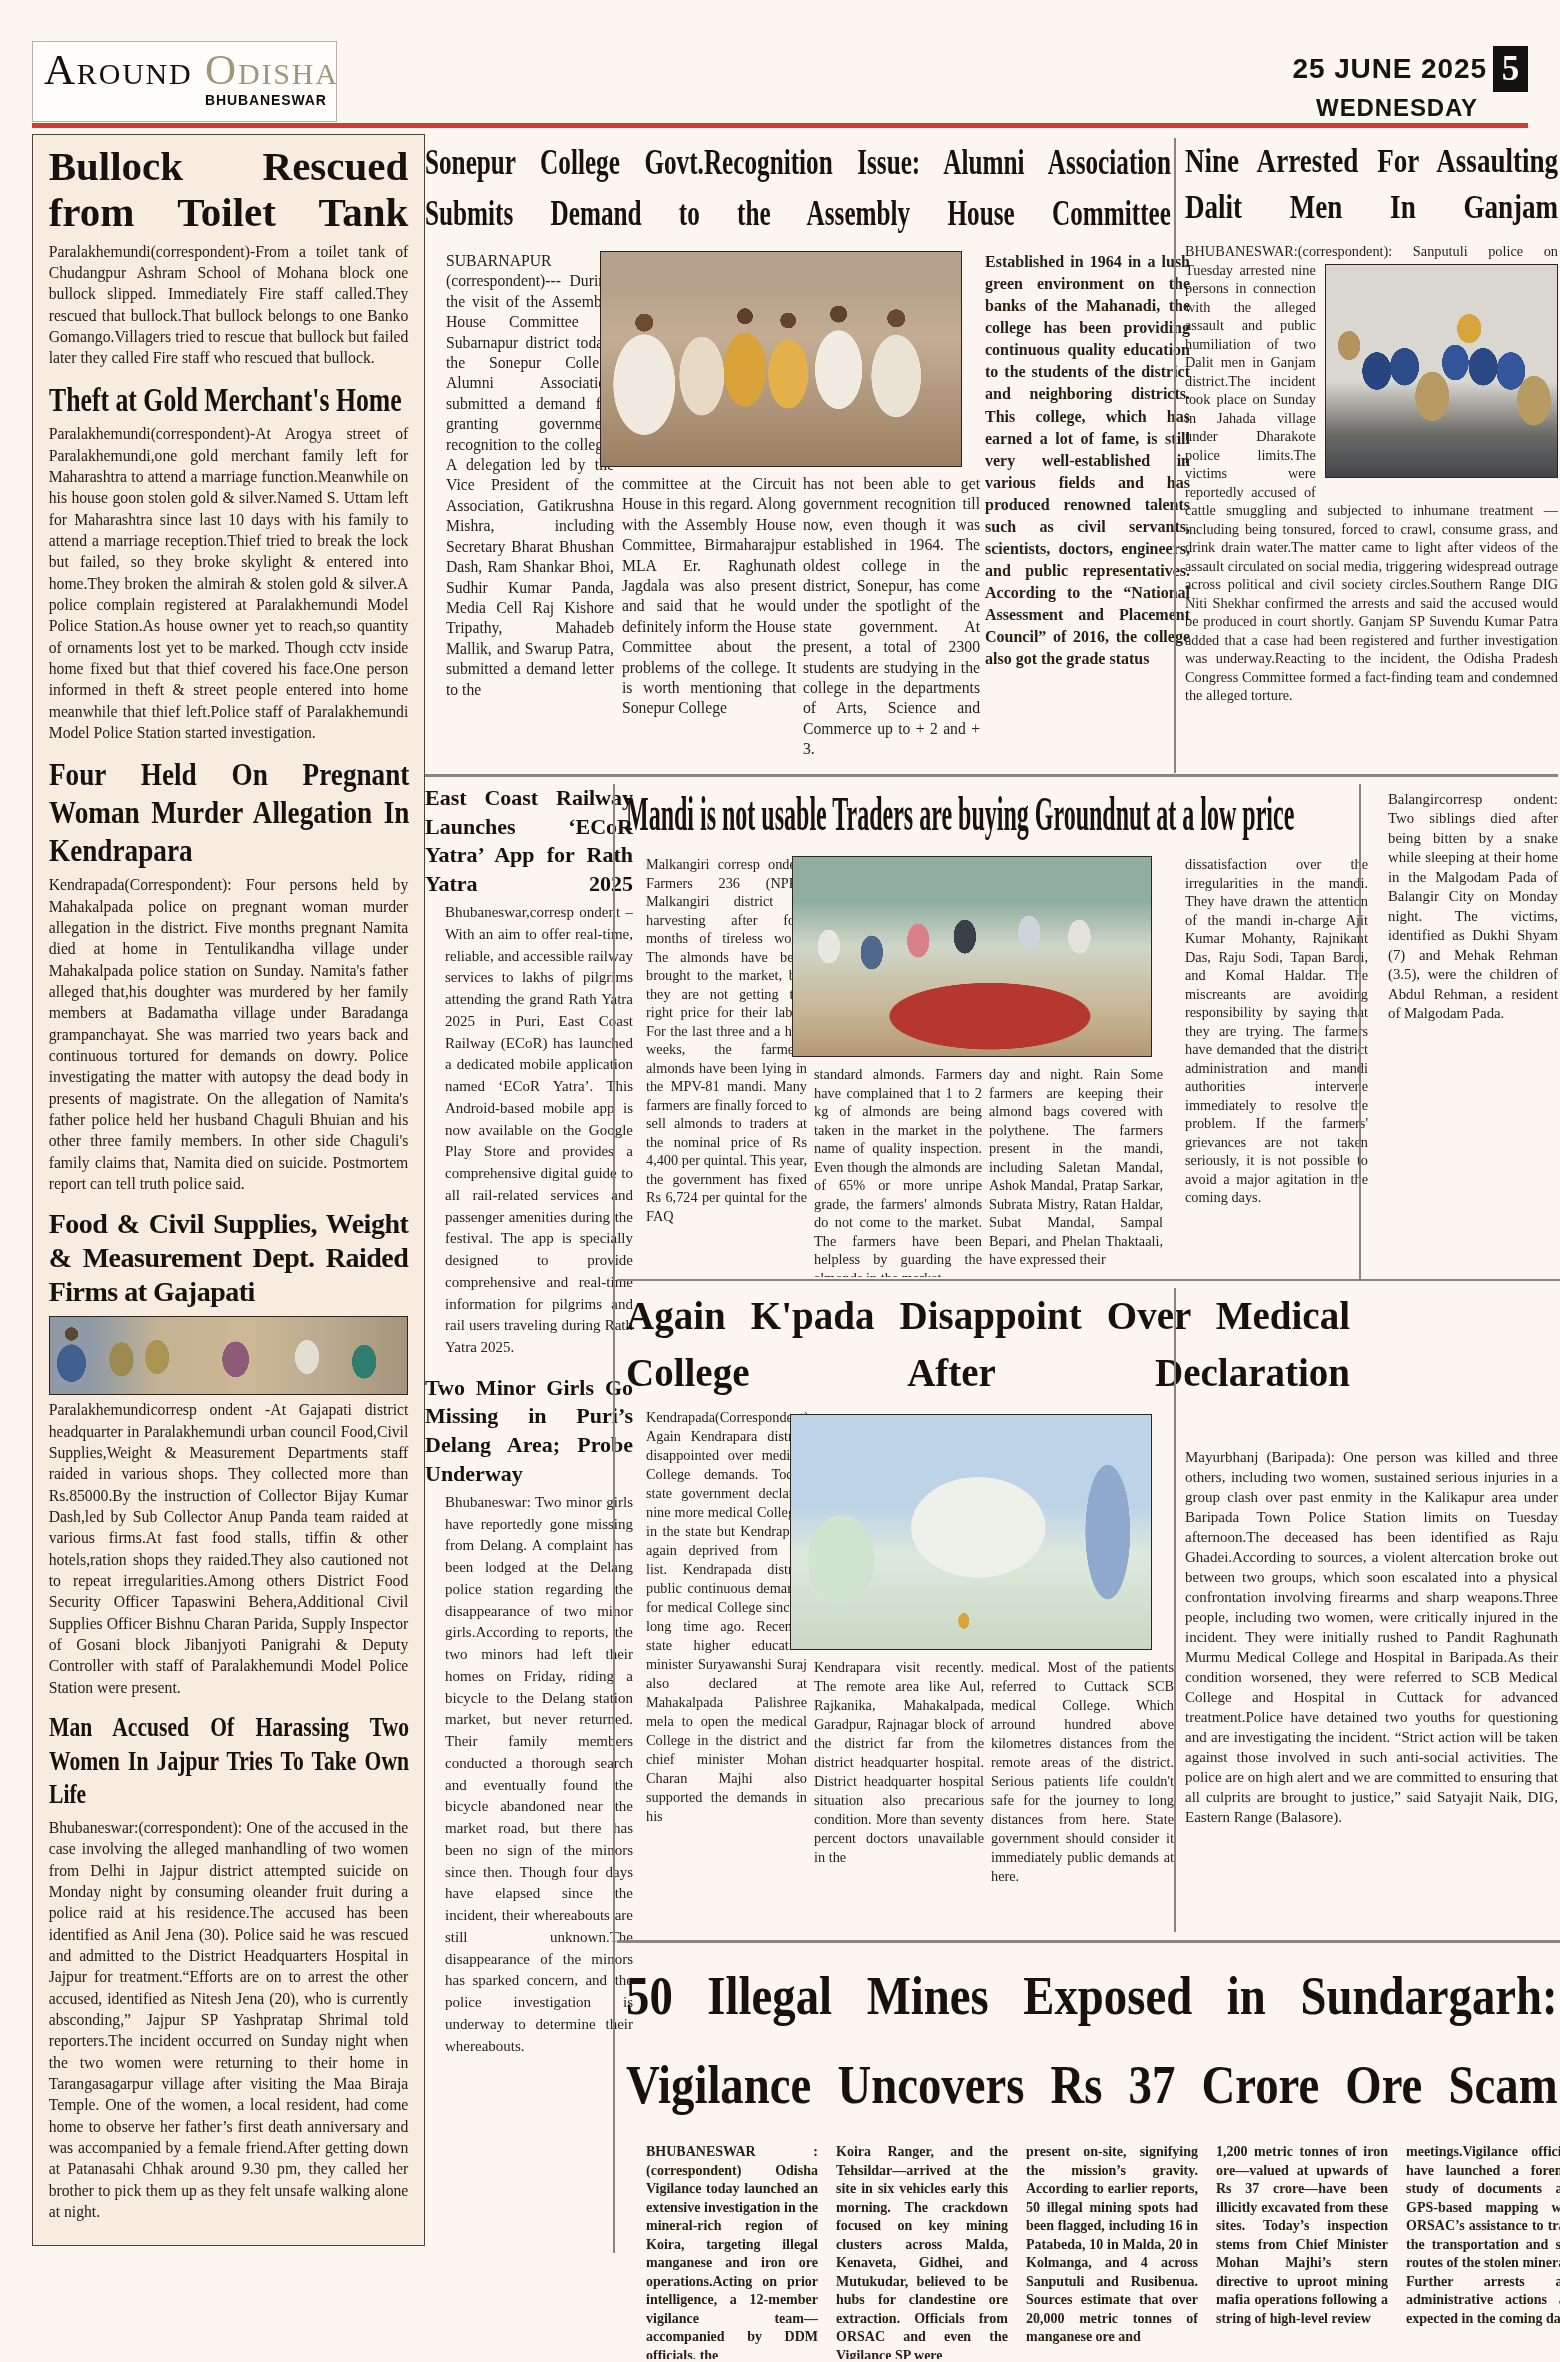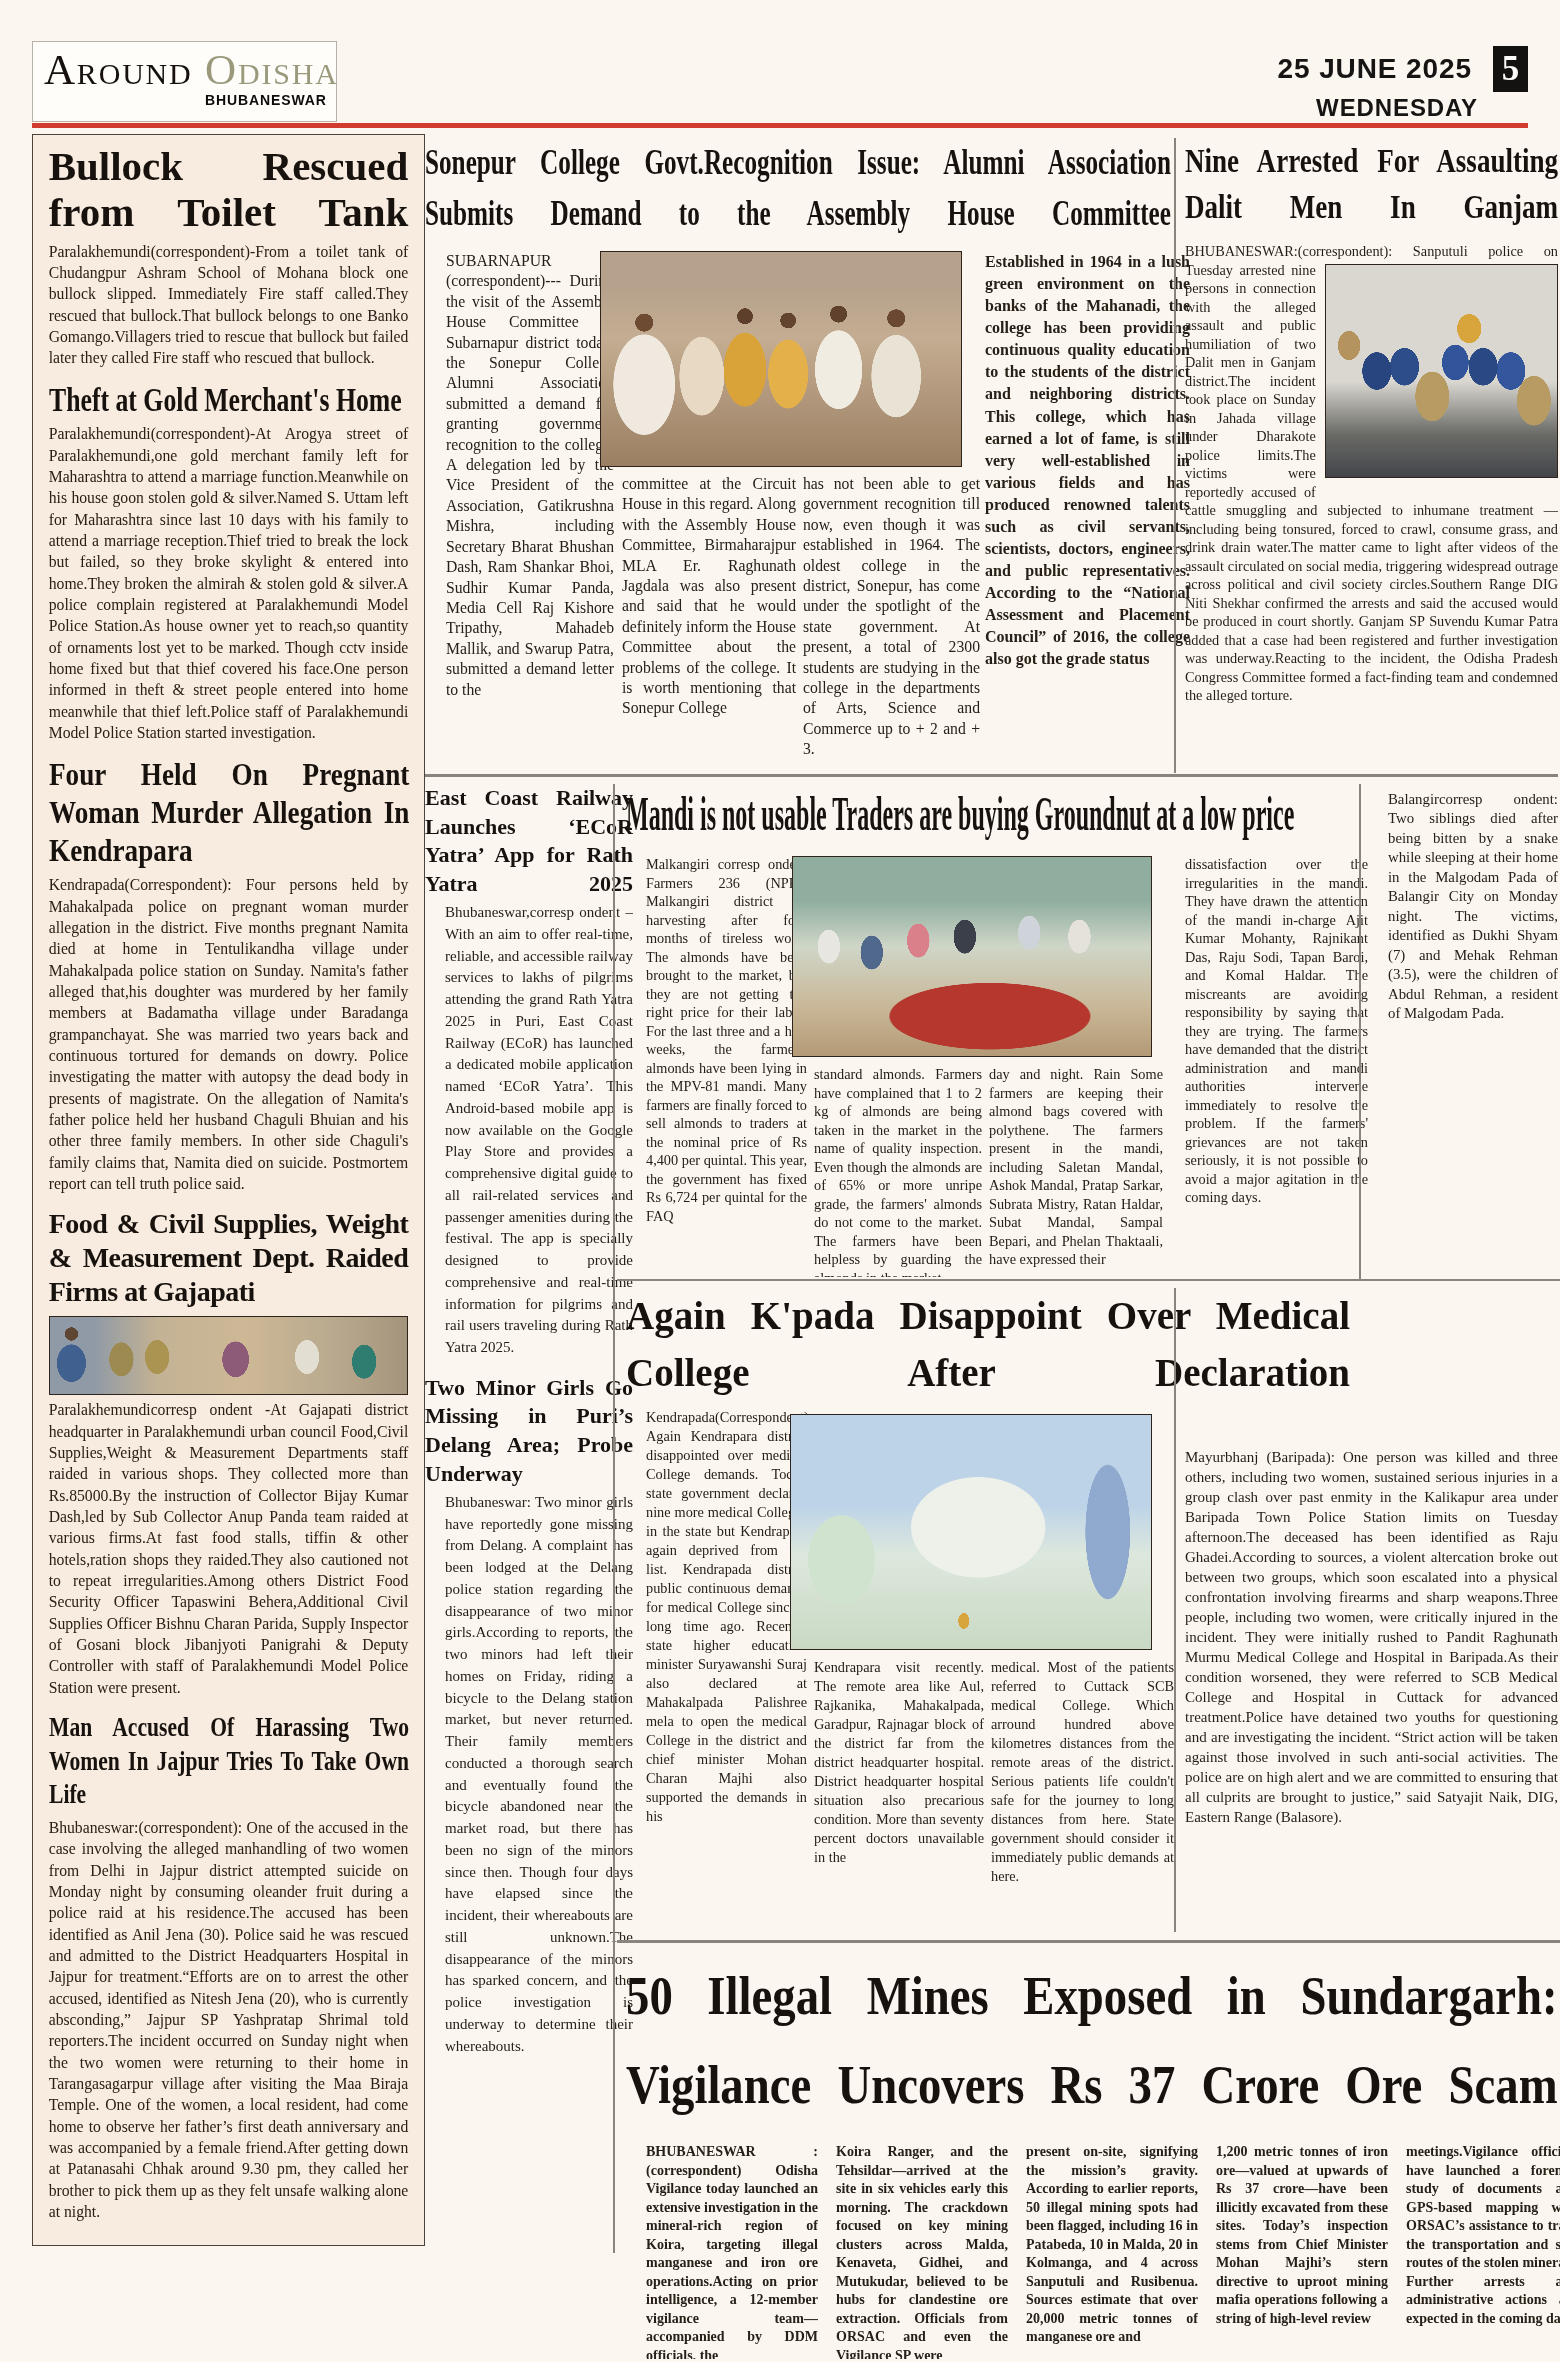--- a/index.html
+++ b/index.html
@@ -8,21 +8,21 @@
   
   .logo-box{position:absolute;left:32px;top:41px;width:305px;height:81px;background:#fffdfa;
             border:0.9px solid #b7b2a8;box-sizing:border-box;padding:3.7px 9.2px 1.8px 11px;}
   .logo-line{font-variant:small-caps;font-size:43px;line-height:48px;letter-spacing:1.8px;white-space:nowrap;}
   .logo-around{color:#16110c;}
   .logo-odisha{color:#9a997c;}
   .logo-city{font-family:"Liberation Sans",sans-serif;font-weight:bold;font-size:14px;
              text-align:right;letter-spacing:0.9px;color:#0e0c0a;margin-top:-1.8px;}
   .date-block{position:absolute;left:1181px;top:46px;width:347px;text-align:right;
               font-family:"Liberation Sans",sans-serif;font-weight:bold;color:#171513;}
-  .date-row{display:flex;justify-content:flex-end;align-items:center;gap:21px;}
+  .date-row{display:flex;justify-content:flex-end;align-items:center;gap:6px;}
   .issue-date{font-size:28px;letter-spacing:0.9px;}
   .page-box{display:inline-block;background:#141210;color:#fdfcf9;font-family:"Liberation Serif",serif;
             font-size:35px;line-height:46px;width:35px;text-align:center;}
   .weekday{font-size:24px;letter-spacing:0.9px;margin-top:1.8px;margin-right:50px;}
   .red-line{position:absolute;left:32px;top:123px;width:1496px;height:4.6px;background:#d23b2f;}
   
   .rule-h{position:absolute;background:#8a857c;height:2.8px;}
   .rule-v{position:absolute;background:#8a857c;width:1.8px;}
   .headline{font-weight:bold;color:#17120d;text-align:justify;text-align-last:justify;}
   .headline.lastleft{text-align-last:auto;}

